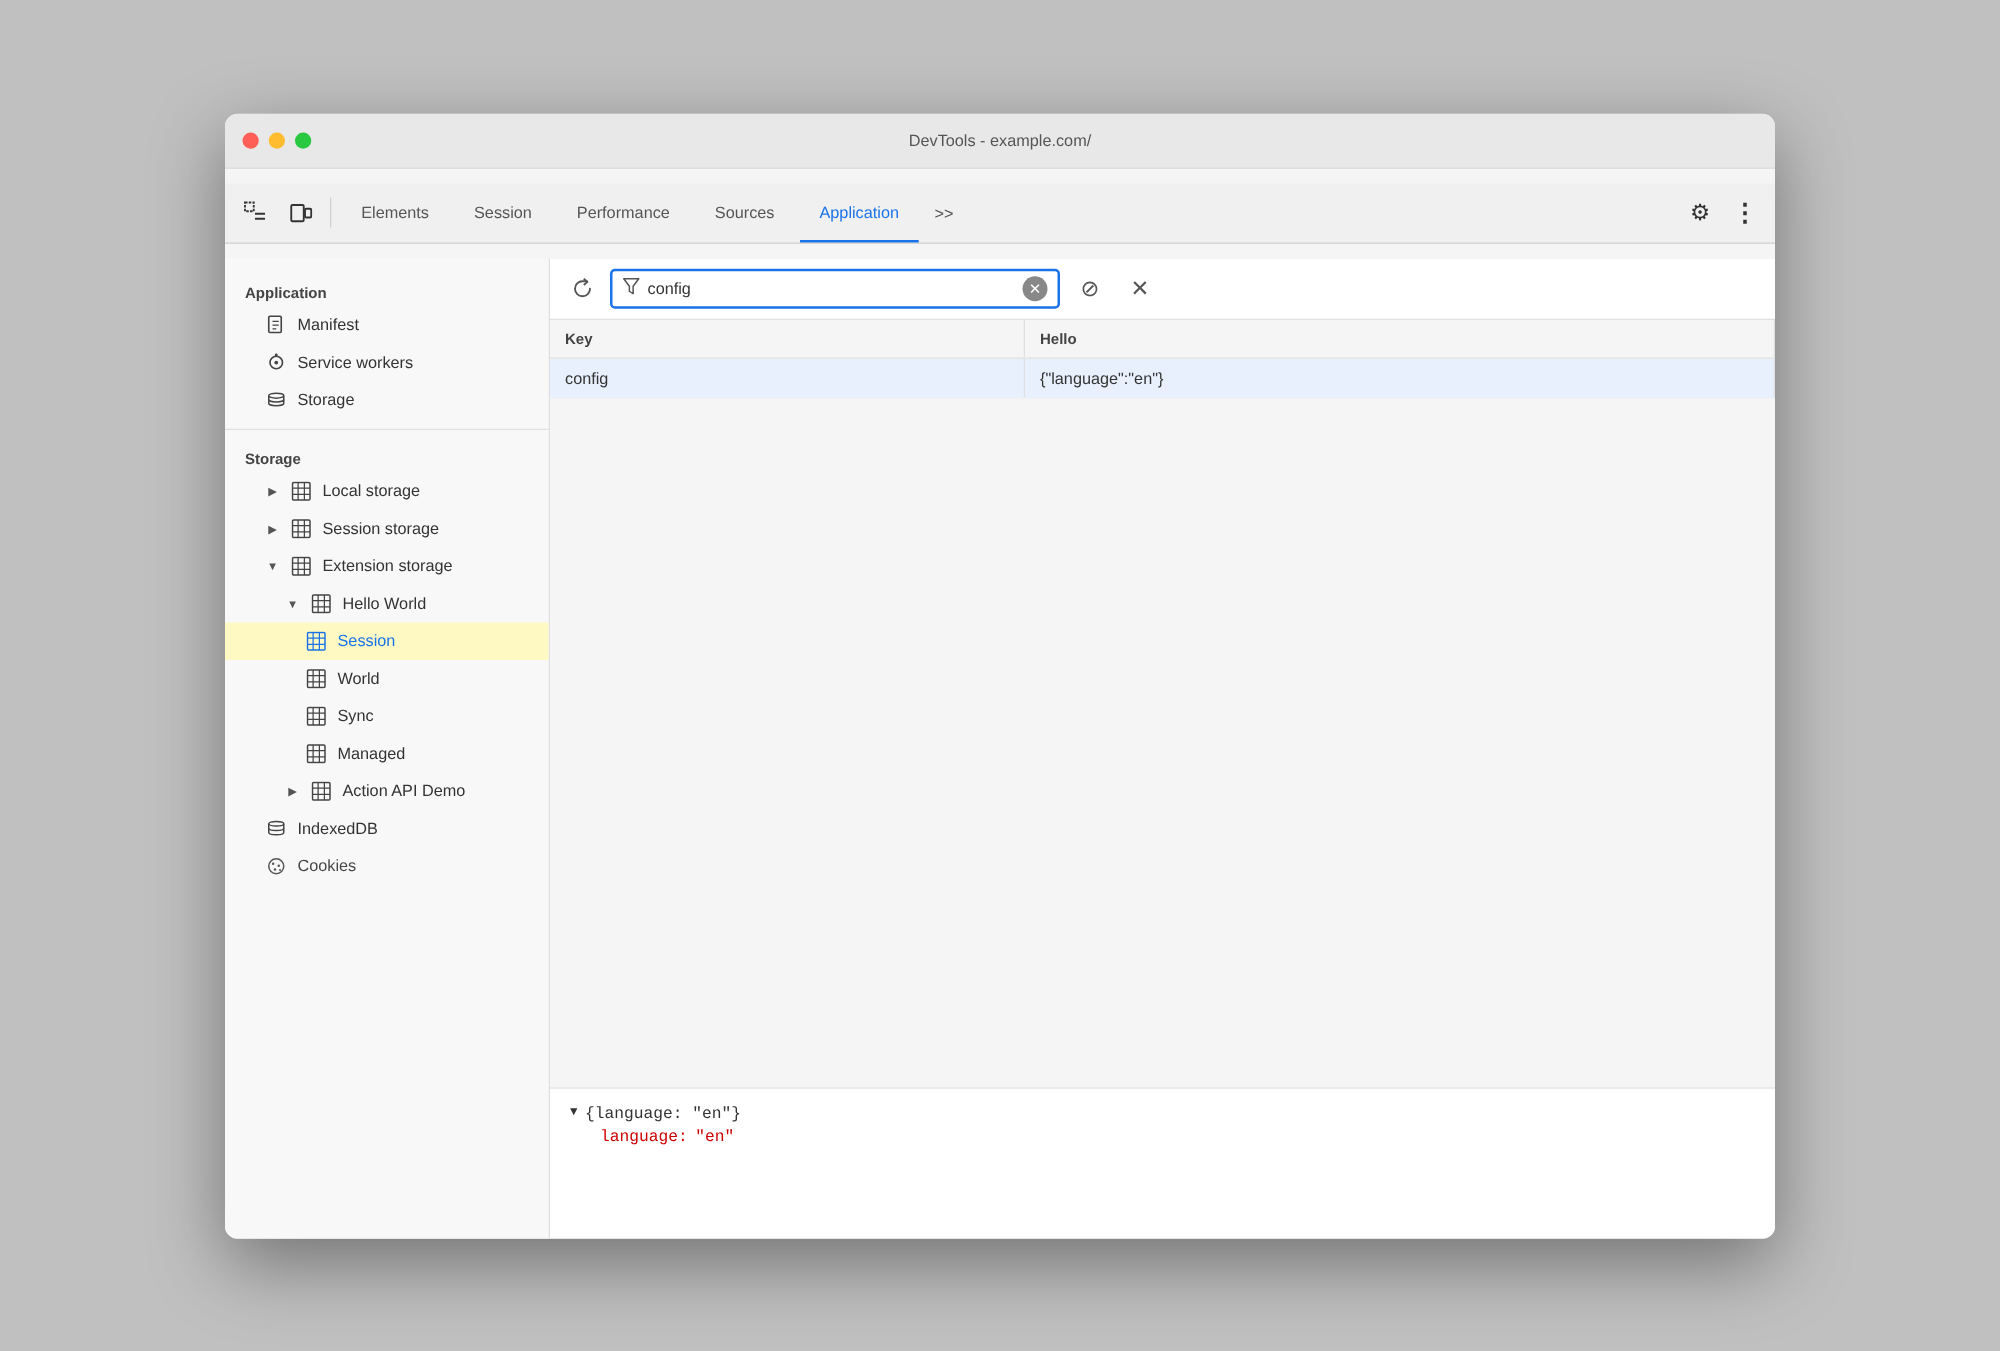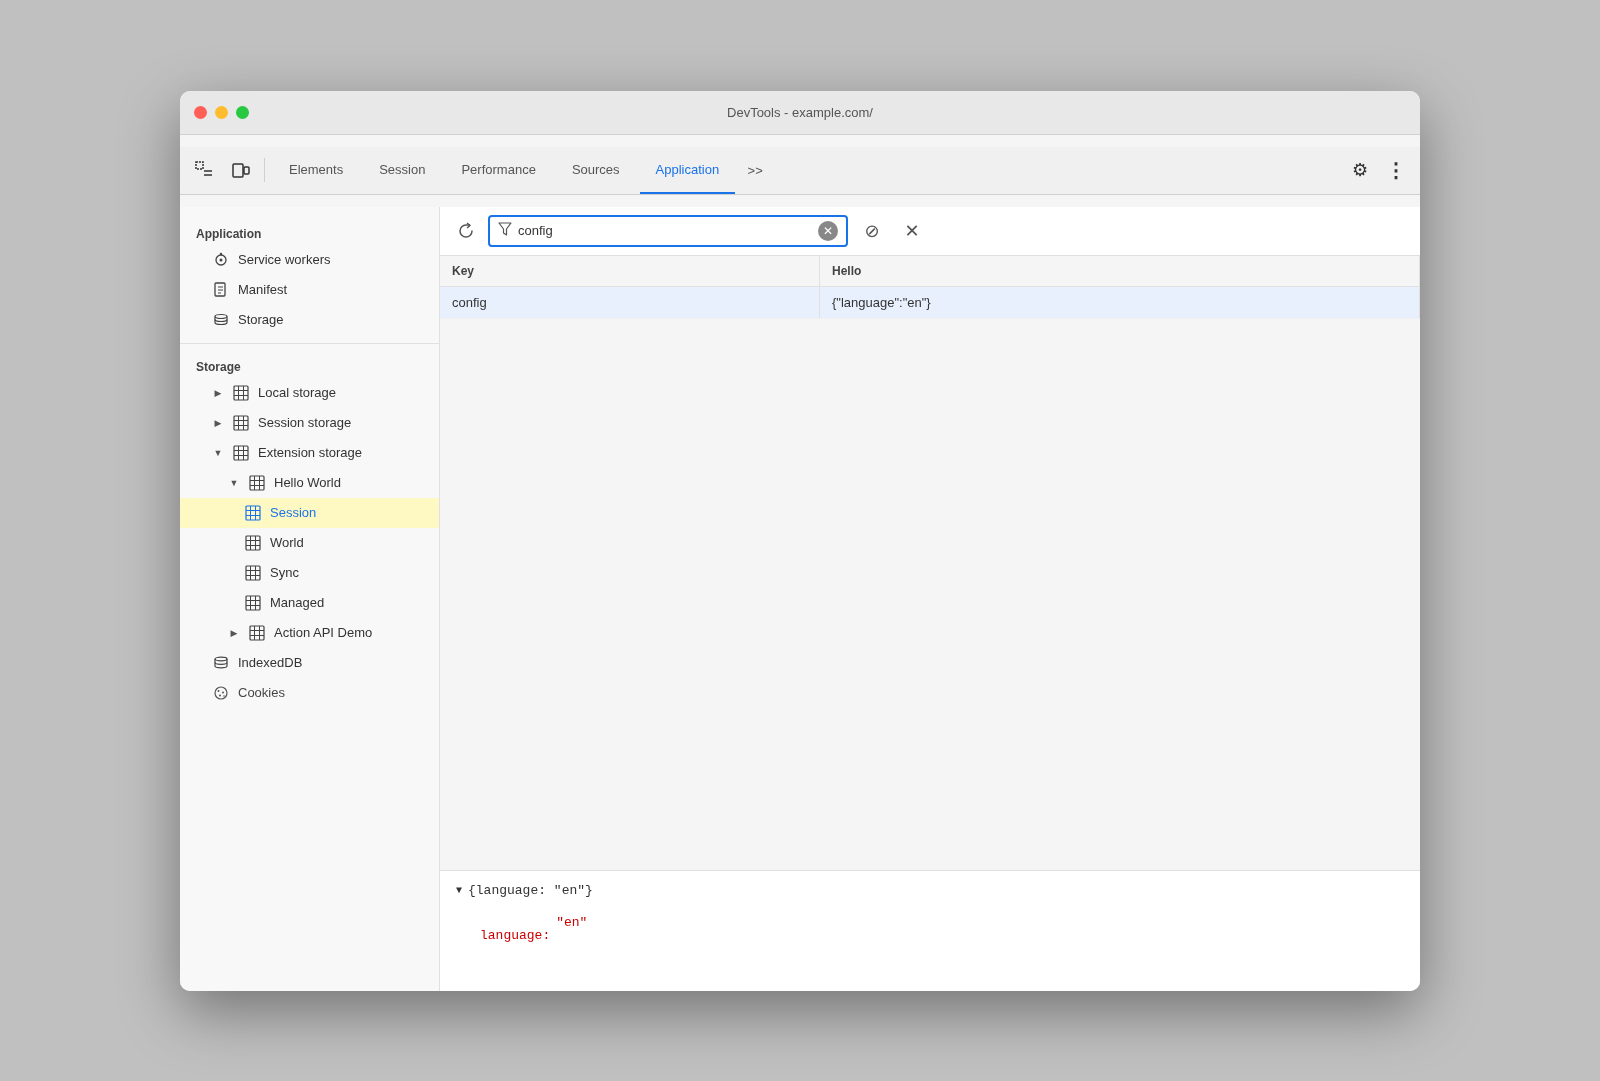--- a/index.html
+++ b/index.html
@@ -275,21 +275,21 @@
       display: flex;
       align-items: center;
       gap: 6px;
       margin-bottom: 4px;
     }
     .detail-expand-arrow {
       font-size: 10px;
       color: #333;
     }
     .detail-key { color: #333; }
-    .detail-value-key { color: #c00; padding-left: 24px; margin-top: 26px; }
+    .detail-value-key { color: #c00; padding-left: 24px; }
     .sidebar-divider {
       height: 1px;
       background: #e0e0e0;
       margin: 8px 0;
     }
     .chevron-right::before { content: '▶'; font-size: 9px; }
     .chevron-down::before { content: '▼'; font-size: 9px; }
 
     
     .icon-grid {
@@ -344,39 +344,39 @@
   </div>
 
   <div class="main-content">
 
     <div class="sidebar">
       <div class="sidebar-section-title">Application</div>
 
       <div class="sidebar-item indented1">
         <span class="sidebar-icon">
           <svg width="16" height="16" viewBox="0 0 16 16" fill="none">
+            <rect x="2" y="1" width="10" height="13" rx="1" stroke="#444" stroke-width="1.3" fill="none"></rect>
+            <line x1="5" y1="5" x2="10" y2="5" stroke="#444" stroke-width="1"></line>
+            <line x1="5" y1="8" x2="10" y2="8" stroke="#444" stroke-width="1"></line>
+            <line x1="5" y1="11" x2="8" y2="11" stroke="#444" stroke-width="1"></line>
+          </svg>
+        </span>
+        <span>Manifest</span>
+      </div>
+
+      <div class="sidebar-item indented1">
+        <span class="sidebar-icon">
+          <svg width="16" height="16" viewBox="0 0 16 16" fill="none">
             <circle cx="8" cy="8" r="5" stroke="#444" stroke-width="1.3" fill="none"></circle>
             <circle cx="8" cy="8" r="1.5" fill="#444"></circle>
             <line x1="8" y1="1" x2="8" y2="3" stroke="#444" stroke-width="1.2"></line>
             <circle cx="8" cy="2" r="1.2" fill="#444"></circle>
           </svg>
         </span>
         <span>Service workers</span>
-      </div>
-
-      <div class="sidebar-item indented1">
-        <span class="sidebar-icon">
-          <svg width="16" height="16" viewBox="0 0 16 16" fill="none">
-            <rect x="2" y="1" width="10" height="13" rx="1" stroke="#444" stroke-width="1.3" fill="none"></rect>
-            <line x1="5" y1="5" x2="10" y2="5" stroke="#444" stroke-width="1"></line>
-            <line x1="5" y1="8" x2="10" y2="8" stroke="#444" stroke-width="1"></line>
-            <line x1="5" y1="11" x2="8" y2="11" stroke="#444" stroke-width="1"></line>
-          </svg>
-        </span>
-        <span>Manifest</span>
       </div>
 
       <div class="sidebar-item indented1">
         <span class="sidebar-icon">
           <svg width="16" height="16" viewBox="0 0 16 16" fill="none">
             <ellipse cx="8" cy="4.5" rx="6" ry="2" stroke="#444" stroke-width="1.2" fill="none"></ellipse>
             <path d="M2 4.5v3c0 1.1 2.7 2 6 2s6-.9 6-2v-3" stroke="#444" stroke-width="1.2" fill="none"></path>
             <path d="M2 7.5v3c0 1.1 2.7 2 6 2s6-.9 6-2v-3" stroke="#444" stroke-width="1.2" fill="none"></path>
           </svg>
         </span>

